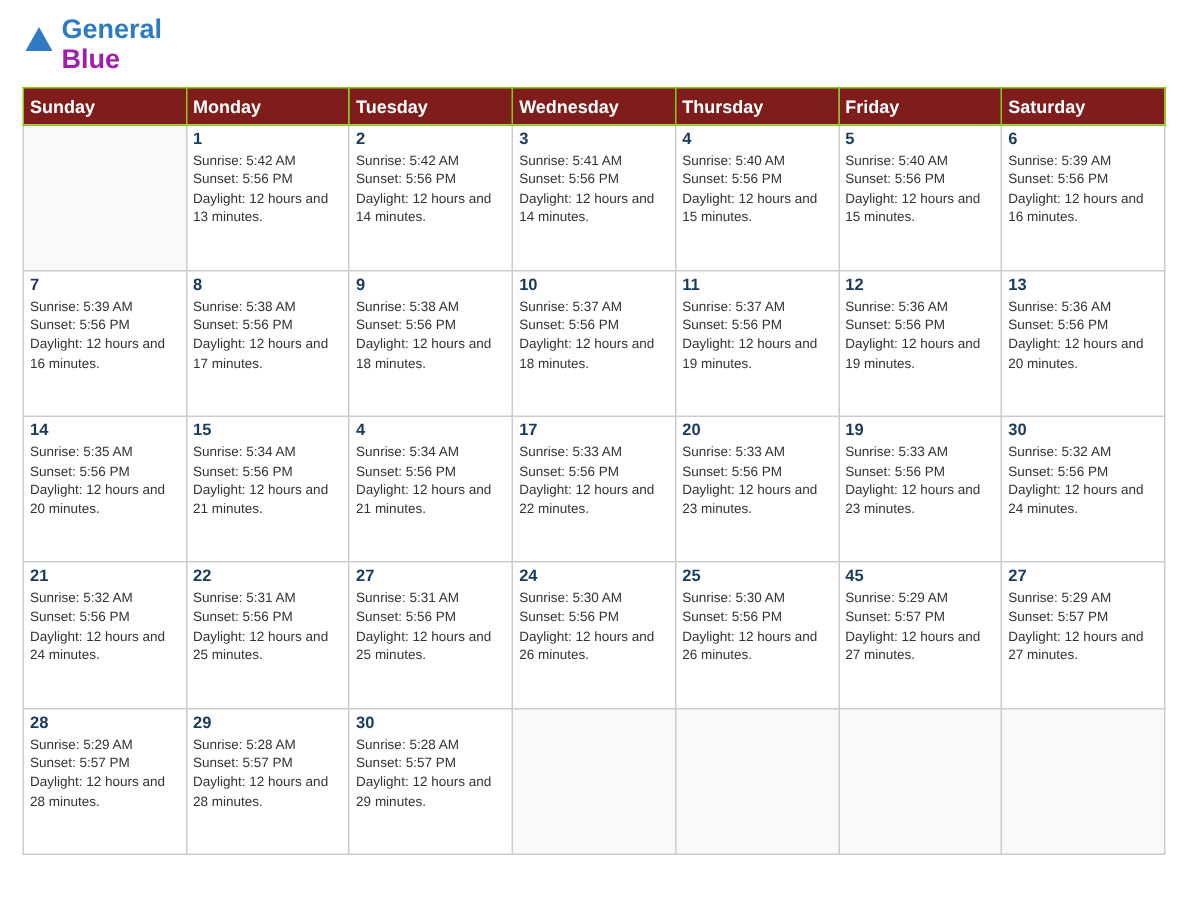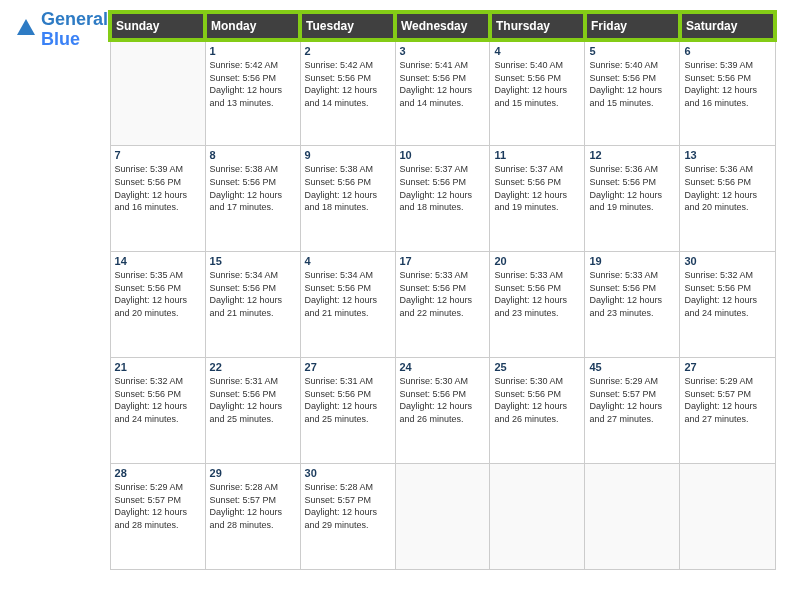--- a/index.html
+++ b/index.html
@@ -8,21 +8,21 @@
       background: #fff;
       width: 792px;
       height: 612px;
       overflow: hidden;
     }
     .page {
       width: 792px;
       height: 580px;
       padding: 10px 15px;
       display: flex;
-      flex-direction: row;
+      flex-direction: column;
     }
     .header {
       display: flex;
       justify-content: space-between;
       align-items: flex-start;
       margin-bottom: 8px;
     }
     .logo {
       display: flex;
       align-items: center;
@@ -49,26 +49,26 @@
       color: #444;
     }
     .calendar {
       flex: 1;
       border: 1px solid #ccc;
       border-collapse: collapse;
       width: 100%;
       table-layout: fixed;
     }
     .calendar th {
-      background: #404040;
+      background: #7f1d1d;
       color: #fff;
       font-size: 12px;
       font-weight: bold;
       padding: 5px 4px;
-      border: 4px solid #84cc16;
+      border: 1px solid #84cc16;
       text-align: left;
     }
     .calendar td {
       border: 1px solid #ccc;
       vertical-align: top;
       padding: 3px 4px;
       font-size: 9.5px;
       color: #333;
       background: #fff;
       height: 88px;
@@ -95,21 +95,21 @@
 <div class="page">
   <div class="header">
     <div class="logo">
       <div>
         <svg width="22" height="22" viewBox="0 0 22 22">
           <polygon points="11,2 20,18 2,18" fill="#2e7bc4"></polygon>
         </svg>
       </div>
       <div style="margin-left:4px;">
         <div class="logo-text">
-          <span>General</span><br><span style="color:#3b82f6;">Blue</span>
+          <span>General</span><br><span style="color:#a21caf;">Blue</span>
         </div>
       </div>
     </div>
     <div class="title-block">
       <div class="month-title"></div>
       <div class="location"></div>
     </div>
   </div>
 
   <table class="calendar">

